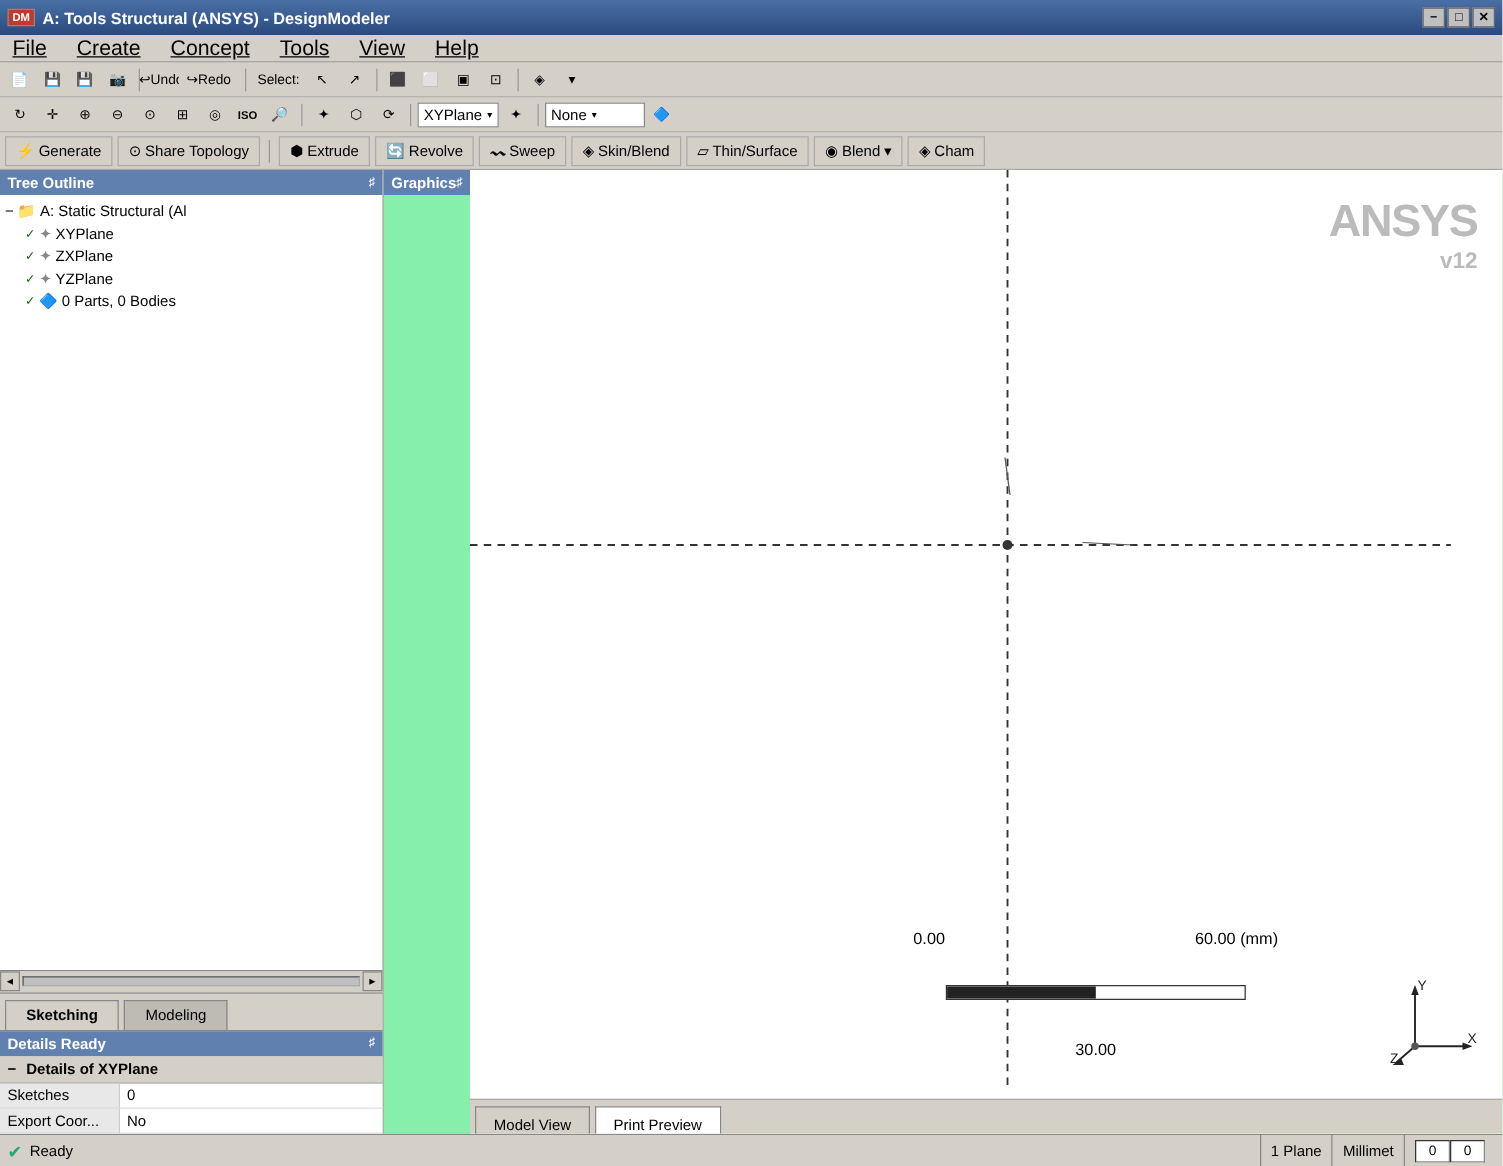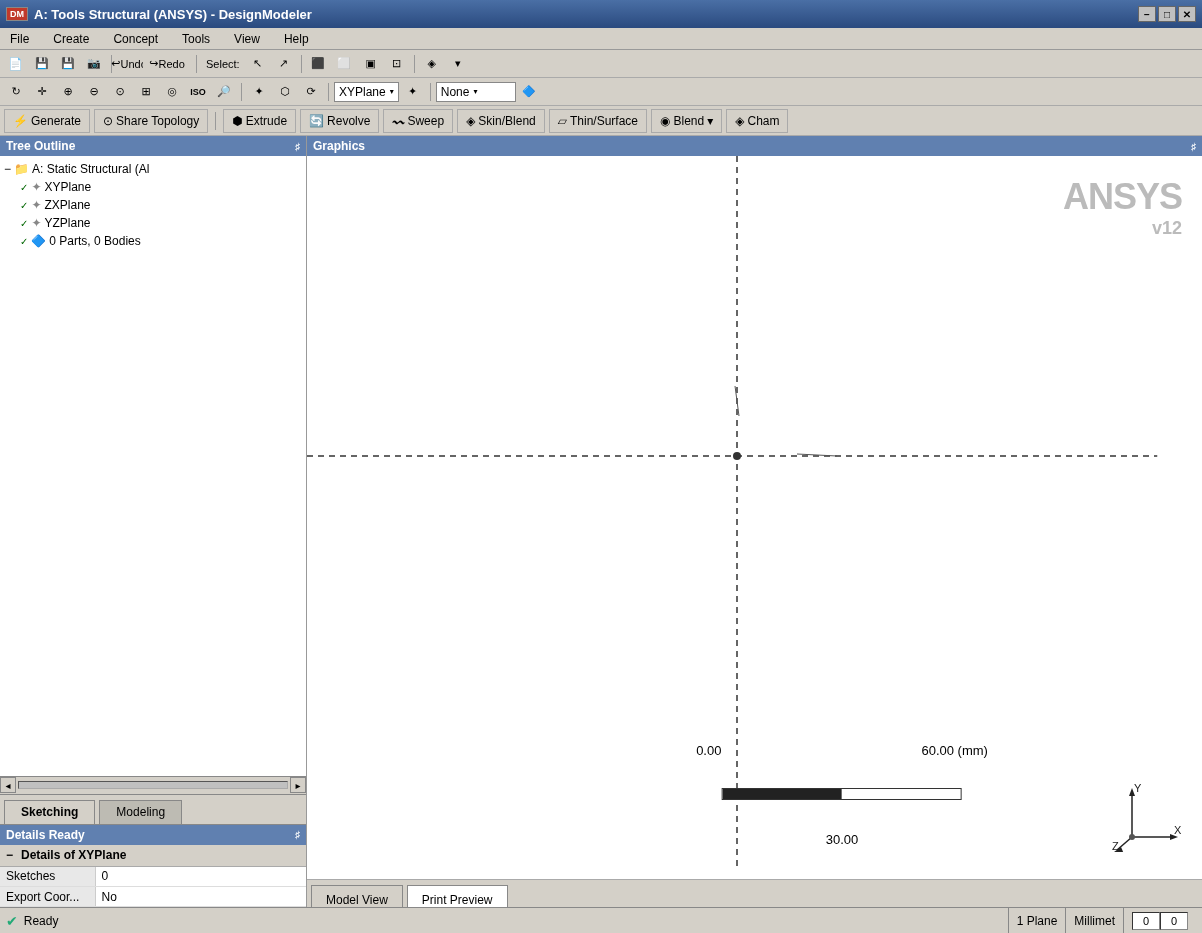--- a/index.html
+++ b/index.html
@@ -27,21 +27,21 @@
     .dm-logo {
       background: #c0392b; color: white; font-size: 9px; font-weight: bold;
       padding: 1px 3px; border: 1px solid #888;
     }
 
     
     #menu-bar {
       background: #d4d0c8; border-bottom: 1px solid #999;
       height: 22px; display: flex; align-items: center; padding: 0 4px; gap: 12px;
     }
-    .menu-item { padding: 2px 6px; cursor: pointer; font-size: 12px; }
+    .menu-item { padding: 2px 6px; cursor: pointer; font-size: 17px; text-decoration: underline; }
 
     
     .toolbar {
       background: #d4d0c8; border-bottom: 1px solid #aaa;
       height: 28px; display: flex; align-items: center; padding: 0 4px; gap: 2px;
     }
     .tb-btn {
       width: 24px; height: 22px; background: #d4d0c8;
       border: 1px solid transparent; display: flex; align-items: center; justify-content: center;
       cursor: pointer; font-size: 11px;
@@ -135,21 +135,21 @@
       font-size: 12px; font-weight: bold; border-bottom: 1px solid #aaa;
     }
     .details-table { width: 100%; border-collapse: collapse; background: white; }
     .details-table tr { height: 20px; }
     .details-table td { padding: 1px 6px; font-size: 12px; border-bottom: 1px solid #ddd; }
     .details-table td:first-child { width: 95px; background: #e8e8e8; border-right: 1px solid #ccc; }
 
     
     #graphics-panel {
       flex: 1;
-      display: flex; flex-direction: column;
+      display: flex; flex-direction: row;
       background: #86efac;
     }
     .graphics-header {
       background: #6080b0; color: white; height: 20px;
       display: flex; align-items: center; justify-content: space-between;
       padding: 0 6px; font-size: 12px; font-weight: bold;
     }
     #graphics-canvas {
       flex: 1; background: white; position: relative; overflow: hidden;
     }

